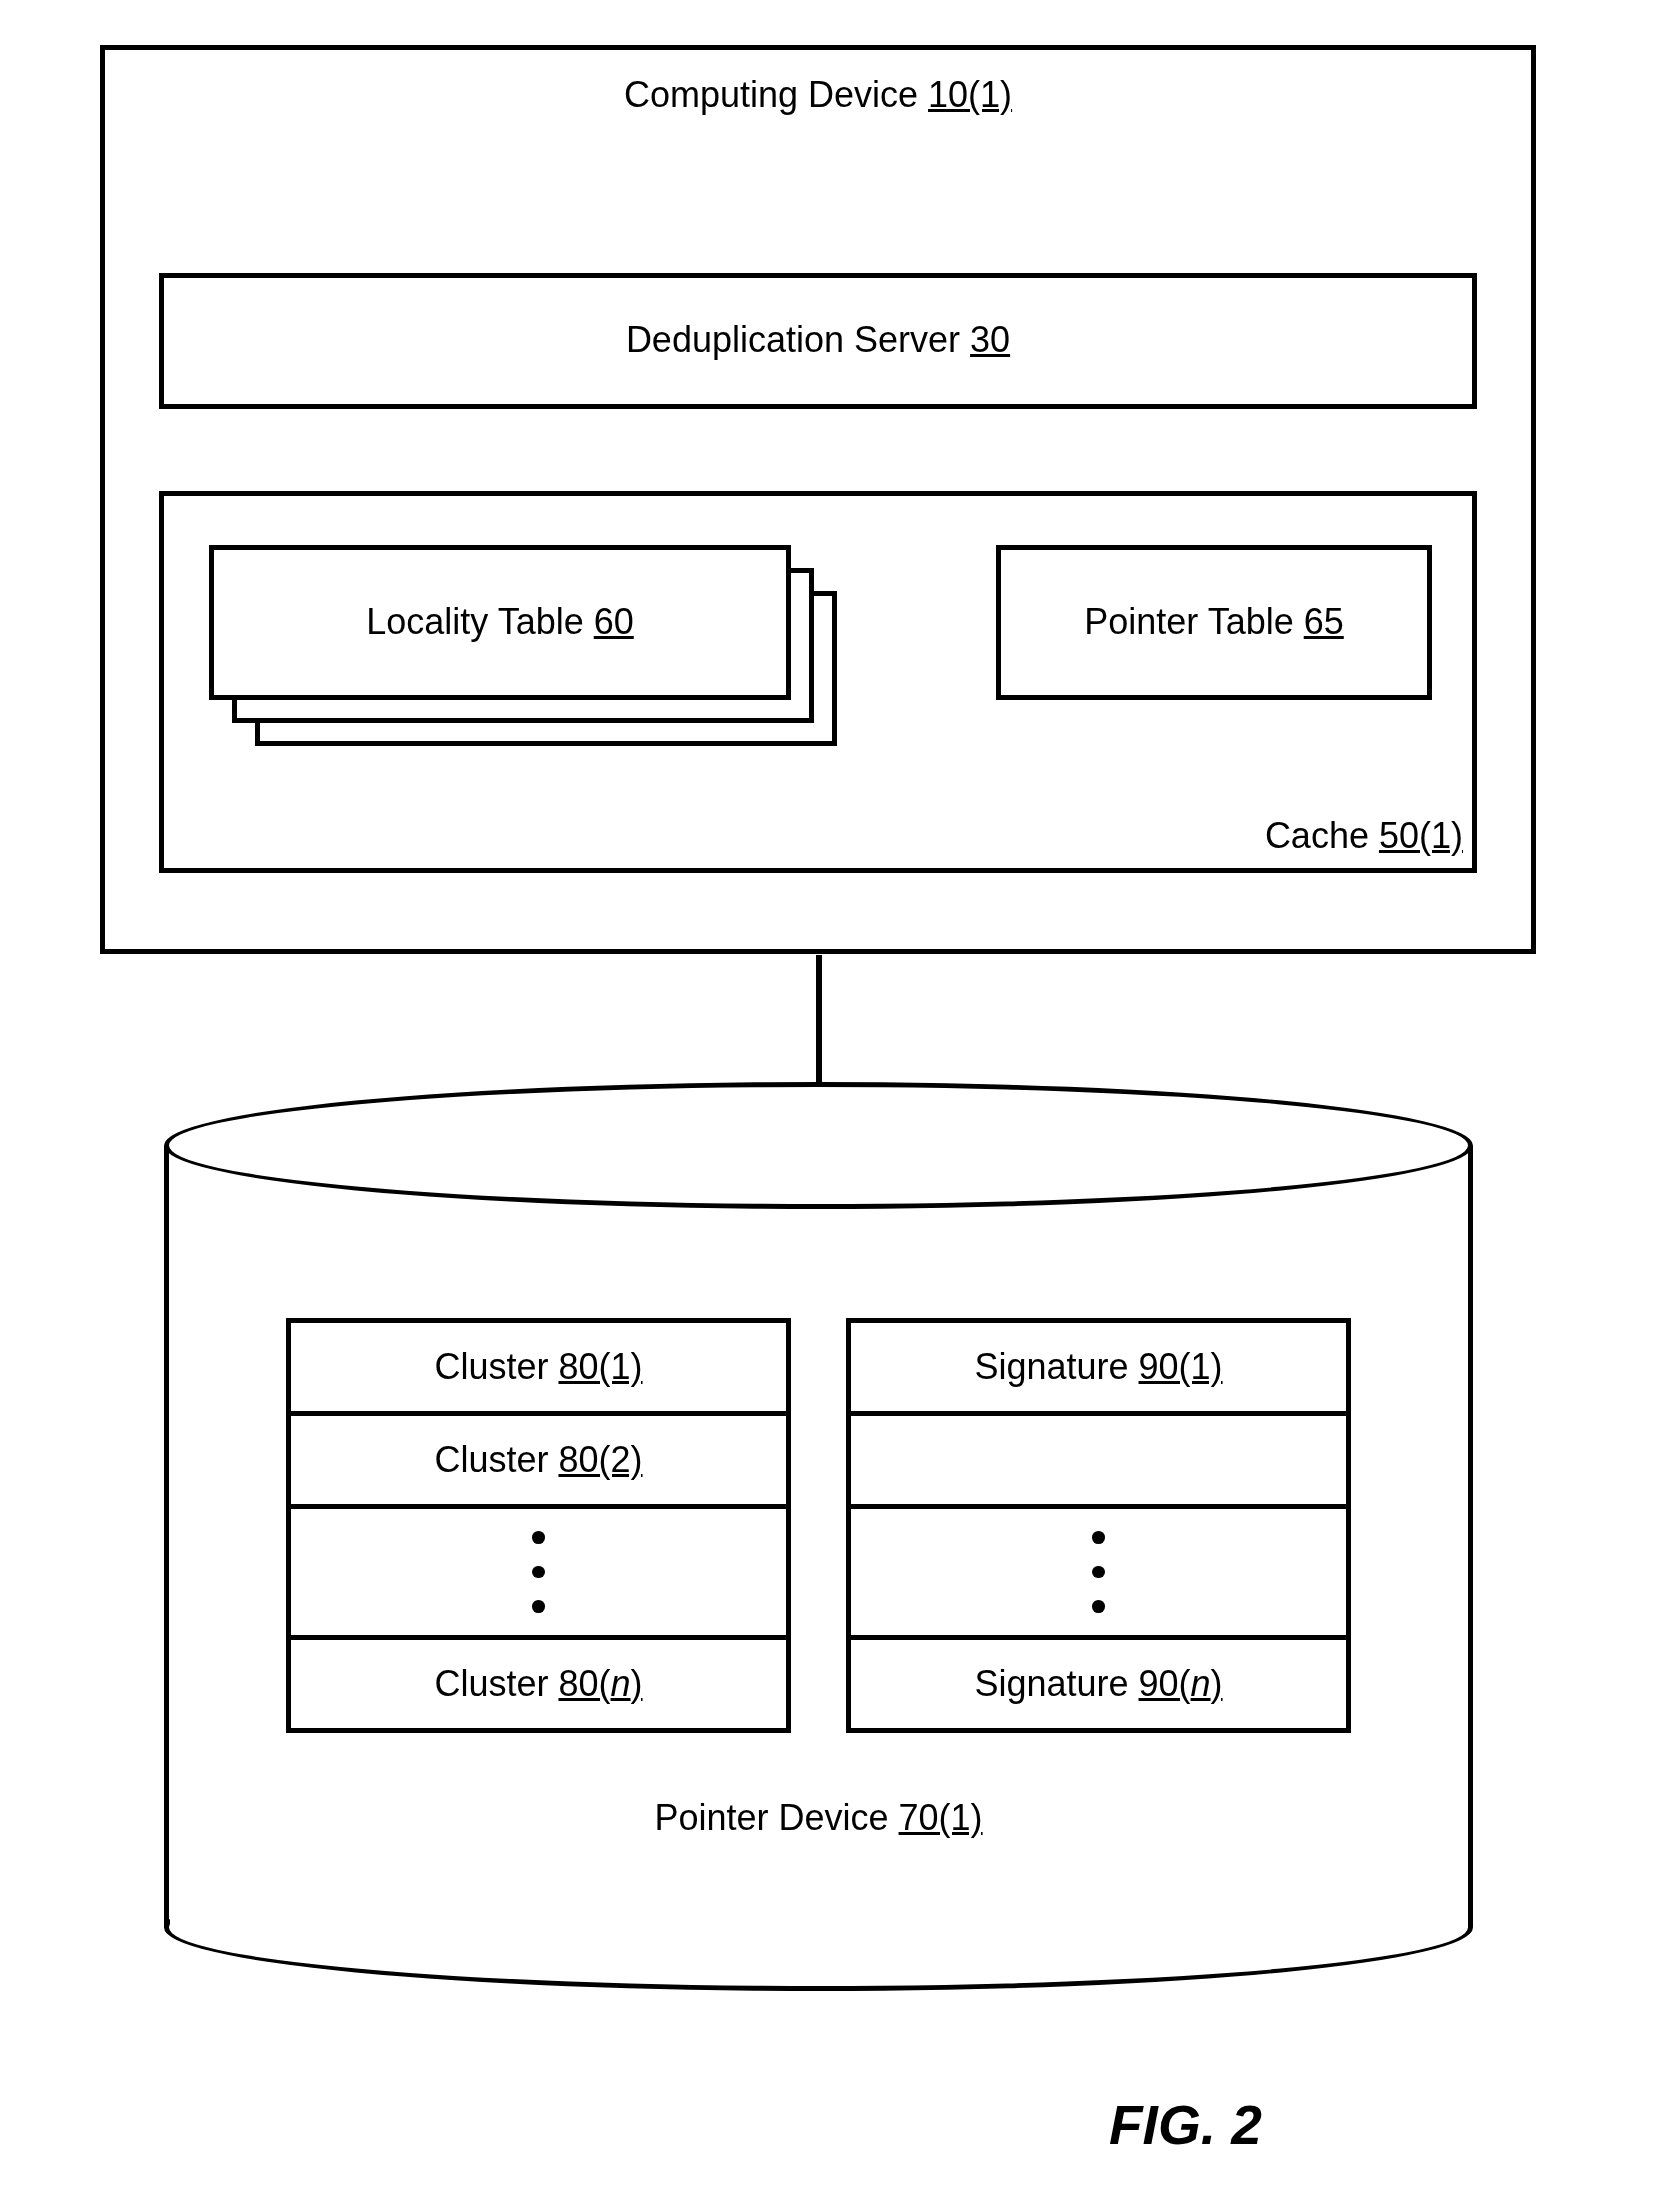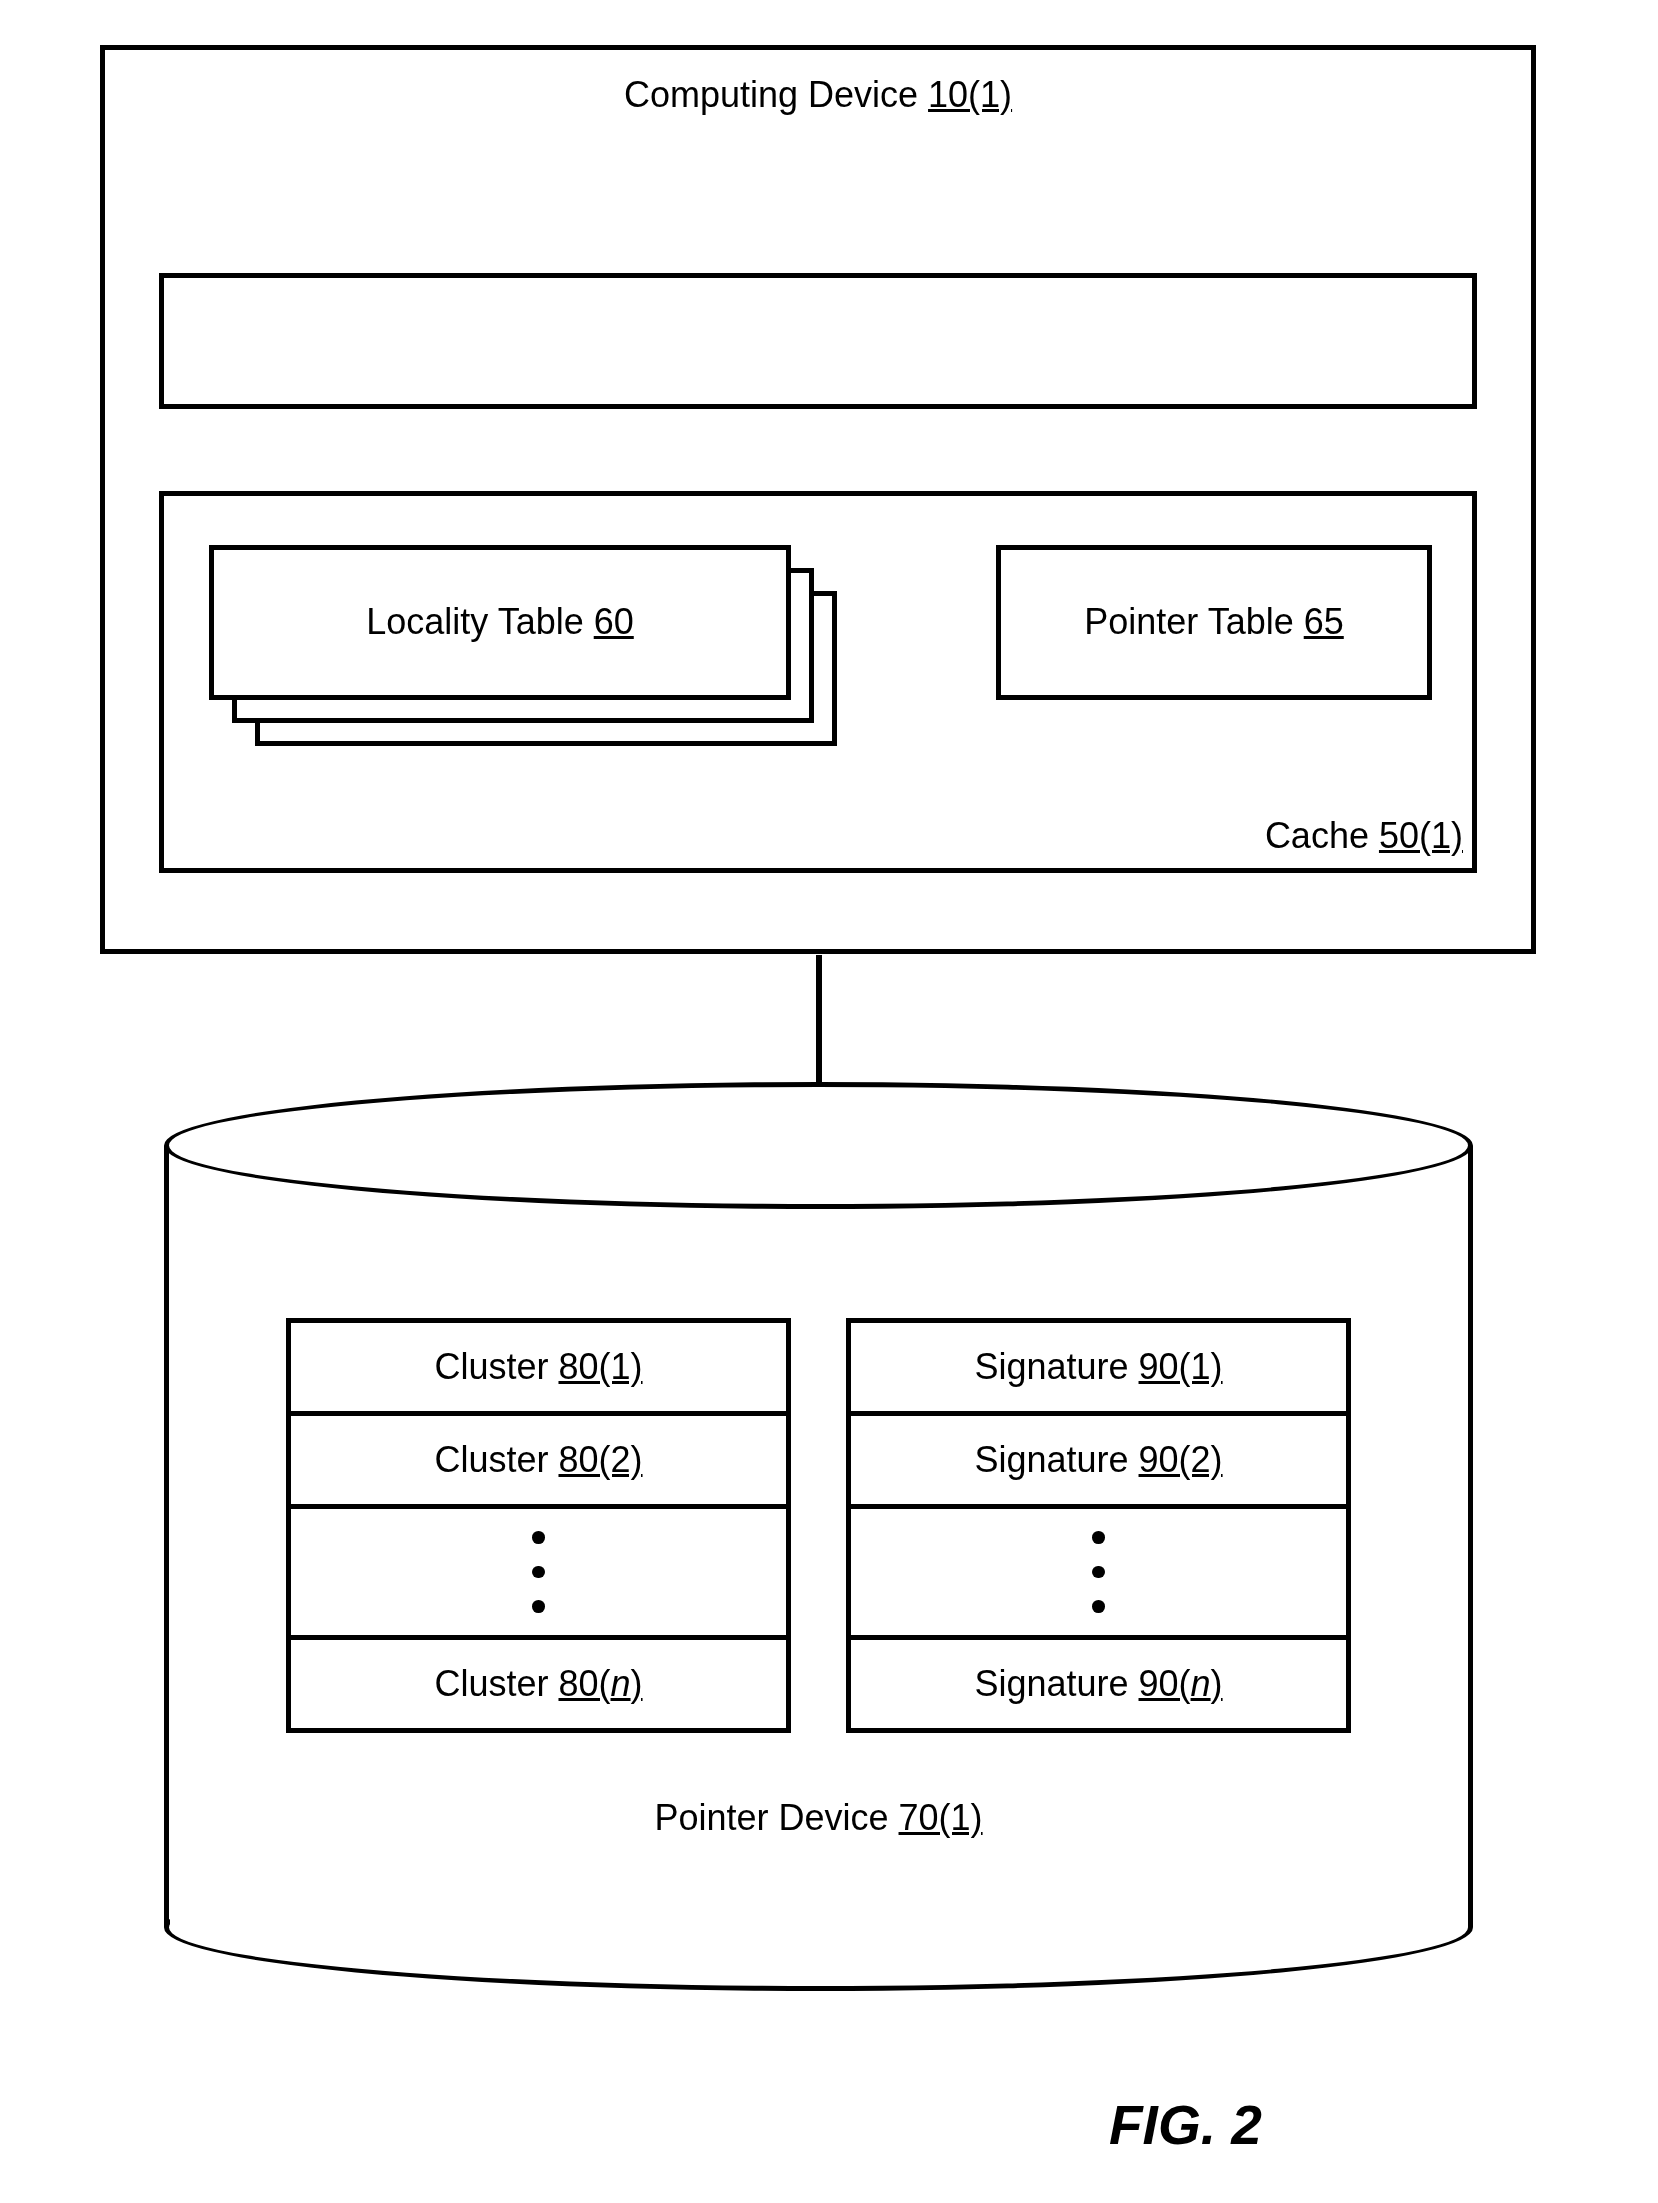--- a/index.html
+++ b/index.html
@@ -107,20 +107,23 @@
 
 <div class="canvas">
 
   <div class="box" style="left:100px; top:45px; width:1436px; height:909px;"></div>
 
   <div class="label" style="left:100px; top:73px; width:1436px;">
     <span>Computing Device </span><span class="underline">10(1)</span>
   </div>
 
   <div class="box" style="left:159px; top:273px; width:1318px; height:136px;"></div>
+  <div class="label" style="left:159px; top:318px; width:1318px;">
+    <span>Deduplication Server </span><span class="underline">30</span>
+  </div>
 
   <div class="box" style="left:159px; top:491px; width:1318px; height:382px;"></div>
   <div class="label" style="left:1227px; top:814px; width:236px; text-align:right;">
     <span>Cache </span><span class="underline">50(1)</span>
   </div>
 
   <div class="stacklayer" style="left:255px; top:591px; width:582px; height:155px;"></div>
   <div class="stacklayer" style="left:232px; top:568px; width:582px; height:155px;"></div>
   <div class="stacklayer" style="left:209px; top:545px; width:582px; height:155px;"></div>
   <div class="label" style="left:209px; top:600px; width:582px;">
@@ -166,25 +169,20 @@
     </span>
   </div>
 
   <div class="box" style="left:846px; top:1318px; width:505px; height:415px; border-width:5.5px;"></div>
 
   <div class="rowbox" style="left:846px; top:1318px; width:505px; height:98px;">
     <span class="rowlabel">
       <span>Signature </span><span class="underline">90(1)</span>
     </span>
   </div>
-  <div class="rowbox" style="left:846px; top:1411px; width:505px; height:98px;">
-    <span class="rowlabel">
-      <span>Signature </span><span class="underline">90(2)</span>
-    </span>
-  </div>
   <div class="rowbox" style="left:846px; top:1504px; width:505px; height:136px;">
     <div class="dots" style="height:82px;">
       <div class="dot"></div>
         <div class="dot"></div>
         <div class="dot"></div>
     </div>
   </div>
   <div class="rowbox" style="left:846px; top:1635px; width:505px; height:98px;">
     <span class="rowlabel">
       <span>Signature </span><span class="underline"><span>90(</span><span class="italic">n</span><span>)</span></span>

